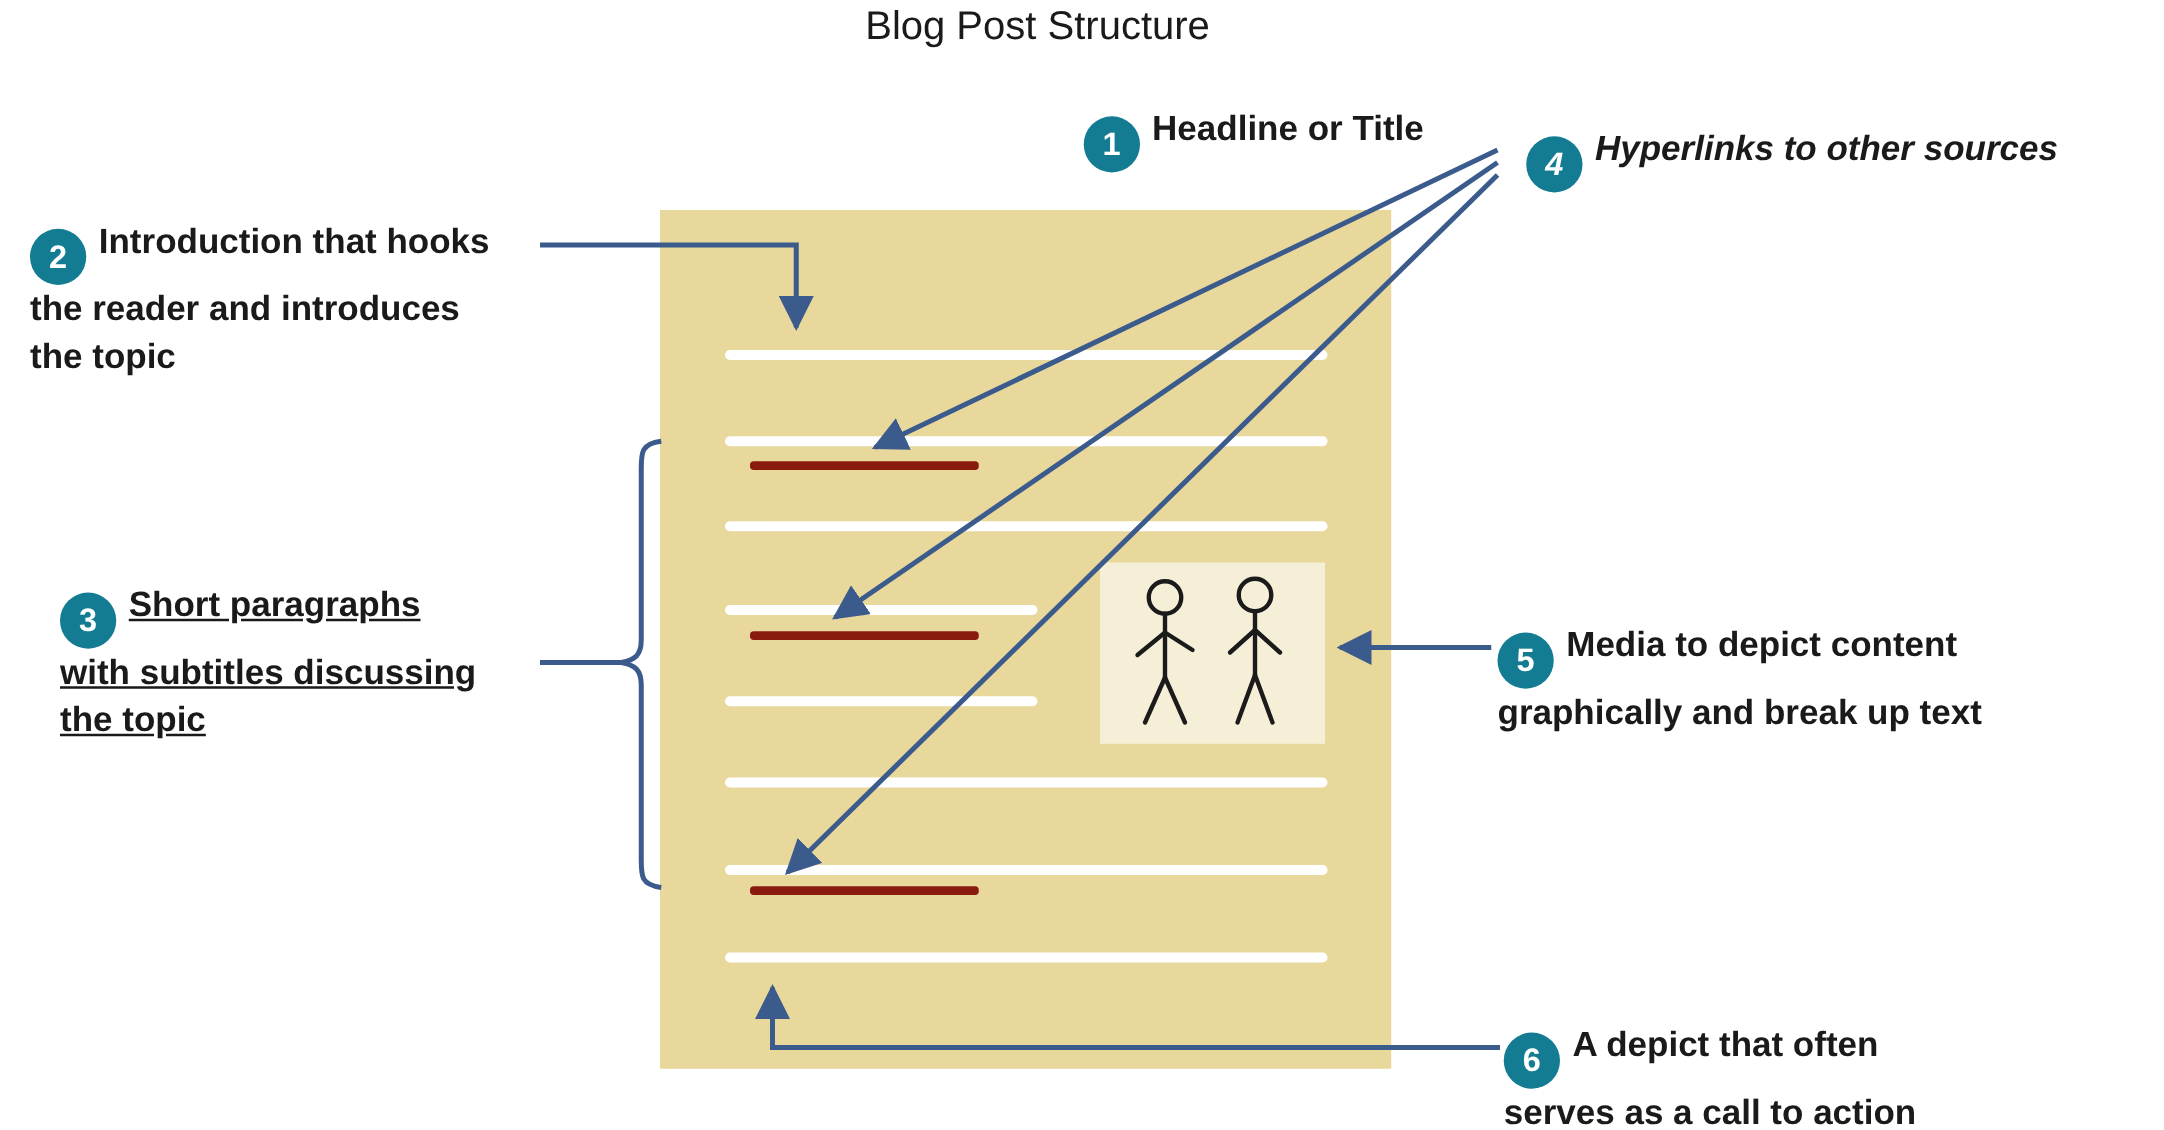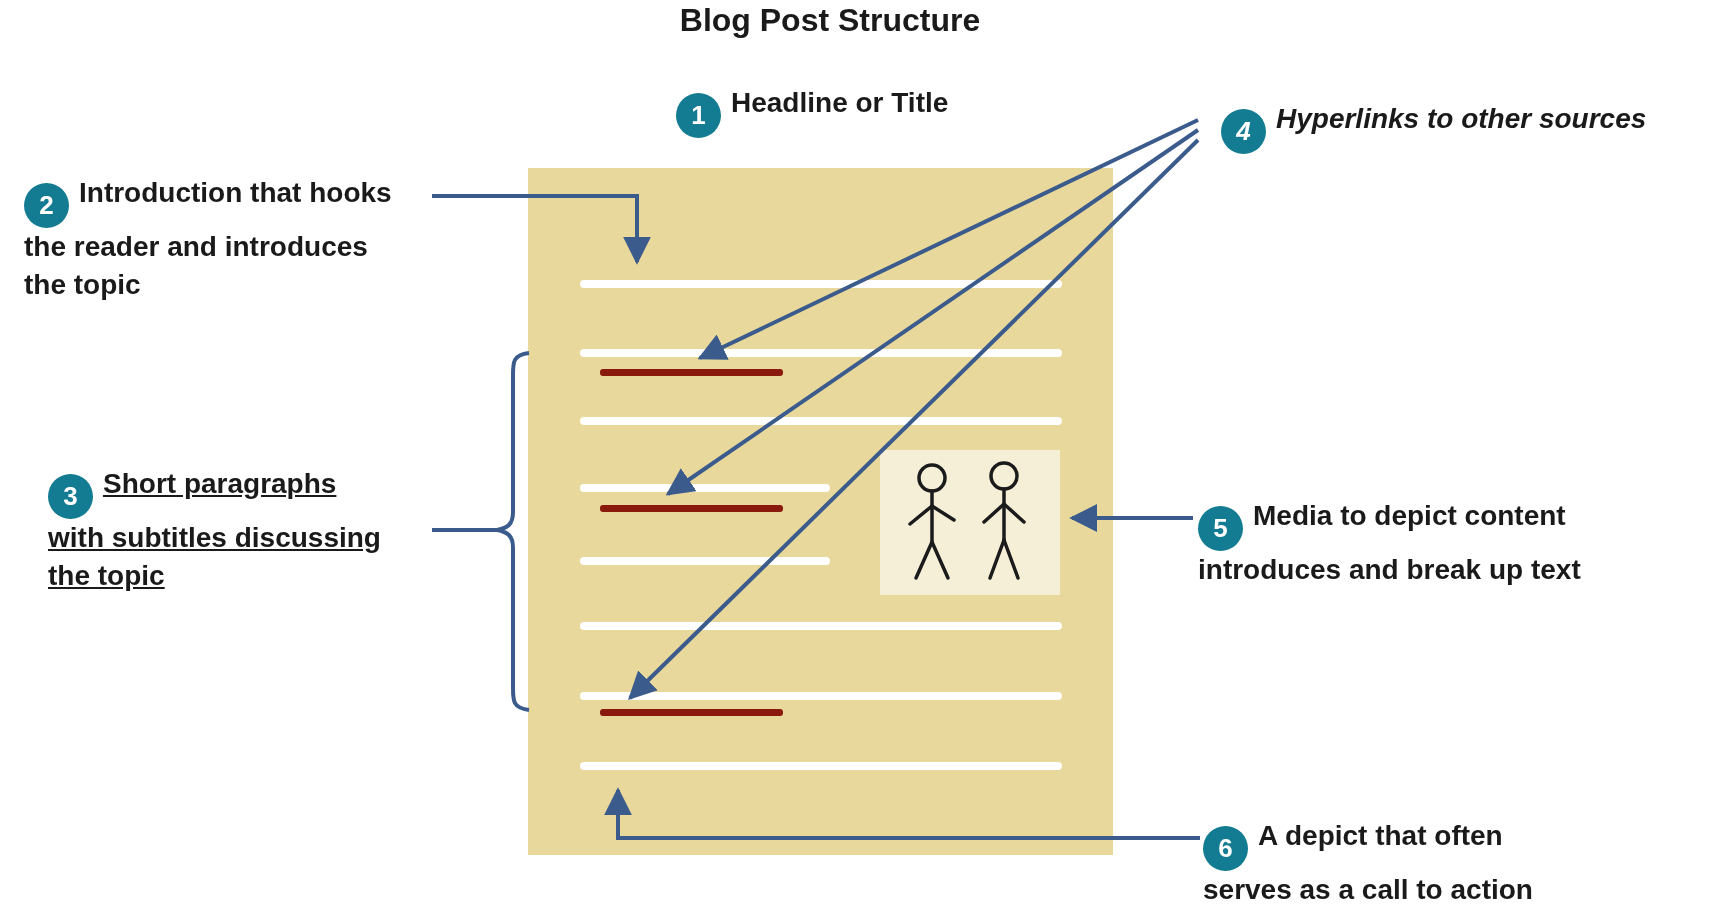--- a/index.html
+++ b/index.html
@@ -1,21 +1,21 @@
 <!DOCTYPE html>
 <html><head>
 <meta charset="utf-8">
 <style>
   * { margin:0; padding:0; box-sizing:border-box; }
   html,body { background:#ffffff; }
   body { font-family:"Liberation Sans", sans-serif; }
   .canvas { position:relative; width:1731px; height:904px; background:#ffffff; overflow:hidden; }
 
   .title { position:absolute; left:0; top:2px; width:1660px; text-align:center;
-           font-size:32px; font-weight:700; color:#1a1a1a; }
+           font-size:32px; font-weight:400; color:#1a1a1a; }
 
   .callout { position:absolute; font-size:28px; font-weight:700; color:#1a1a1a; line-height:38px; }
   .badge { display:inline-flex; align-items:center; justify-content:center;
            width:45px; height:45px; border-radius:50%; background:#137c92; color:#ffffff;
            font-size:26px; font-weight:700; margin-right:10px; vertical-align:-12px; }
   .label { white-space:pre-line; }
 
   .doc { position:absolute; left:528px; top:168px; width:585px; height:687px; background:#e9d89c; }
   .tline { position:absolute; height:8px; background:#ffffff; border-radius:4px; }
   .hline { position:absolute; height:7px; background:#8b1a0e; border-radius:3px; }
@@ -73,21 +73,21 @@
     <polyline class="arr" marker-end="url(#ah)" points="432,196 637,196 637,262"></polyline>
     <line class="arr" marker-end="url(#ah)" x1="1198" y1="120" x2="700" y2="358"></line>
     <line class="arr" marker-end="url(#ah)" x1="1198" y1="130" x2="668" y2="494"></line>
     <line class="arr" marker-end="url(#ah)" x1="1198" y1="140" x2="630" y2="698"></line>
     <line class="arr" marker-end="url(#ah)" x1="1193" y1="518" x2="1072" y2="518"></line>
     <polyline class="arr" marker-end="url(#ah)" points="1200,838 618,838 618,790"></polyline>
     <path class="arr" d="M529,353 C513,355 513,362 513,375 L513,512 C513,524 508,528 497,530 C508,532 513,536 513,548 L513,688 C513,701 513,708 529,710"></path>
     <line class="arr" x1="432" y1="530" x2="497" y2="530"></line>
   </svg>
 
-  <div class="callout" style="left:676px; top:84px; width:520px;">
+  <div class="callout" style="left:619px; top:84px; width:520px;text-align:right;">
     <span class="badge">1</span><span class="label">Headline or Title</span>
   </div>
 
   <div class="callout" style="left:24px; top:174px; width:440px;">
     <span class="badge">2</span><span class="label">Introduction that hooks
 the reader and introduces
 the topic</span>
   </div>
 
   <div class="callout" style="left:48px; top:465px; width:410px;text-decoration:underline;">
@@ -95,21 +95,21 @@
 with subtitles discussing
 the topic</span>
   </div>
 
   <div class="callout" style="left:1221px; top:100px; width:525px;font-style:italic;">
     <span class="badge">4</span><span class="label">Hyperlinks to other sources</span>
   </div>
 
   <div class="callout" style="left:1198px; top:497px; width:530px;">
     <span class="badge">5</span><span class="label">Media to depict content
-introduces and break up text</span>
+graphically and break up text</span>
   </div>
 
   <div class="callout" style="left:1203px; top:817px; width:500px;">
     <span class="badge">6</span><span class="label">A depict that often
 serves as a call to action</span>
   </div>
 
 </div>
 
 </body></html>

